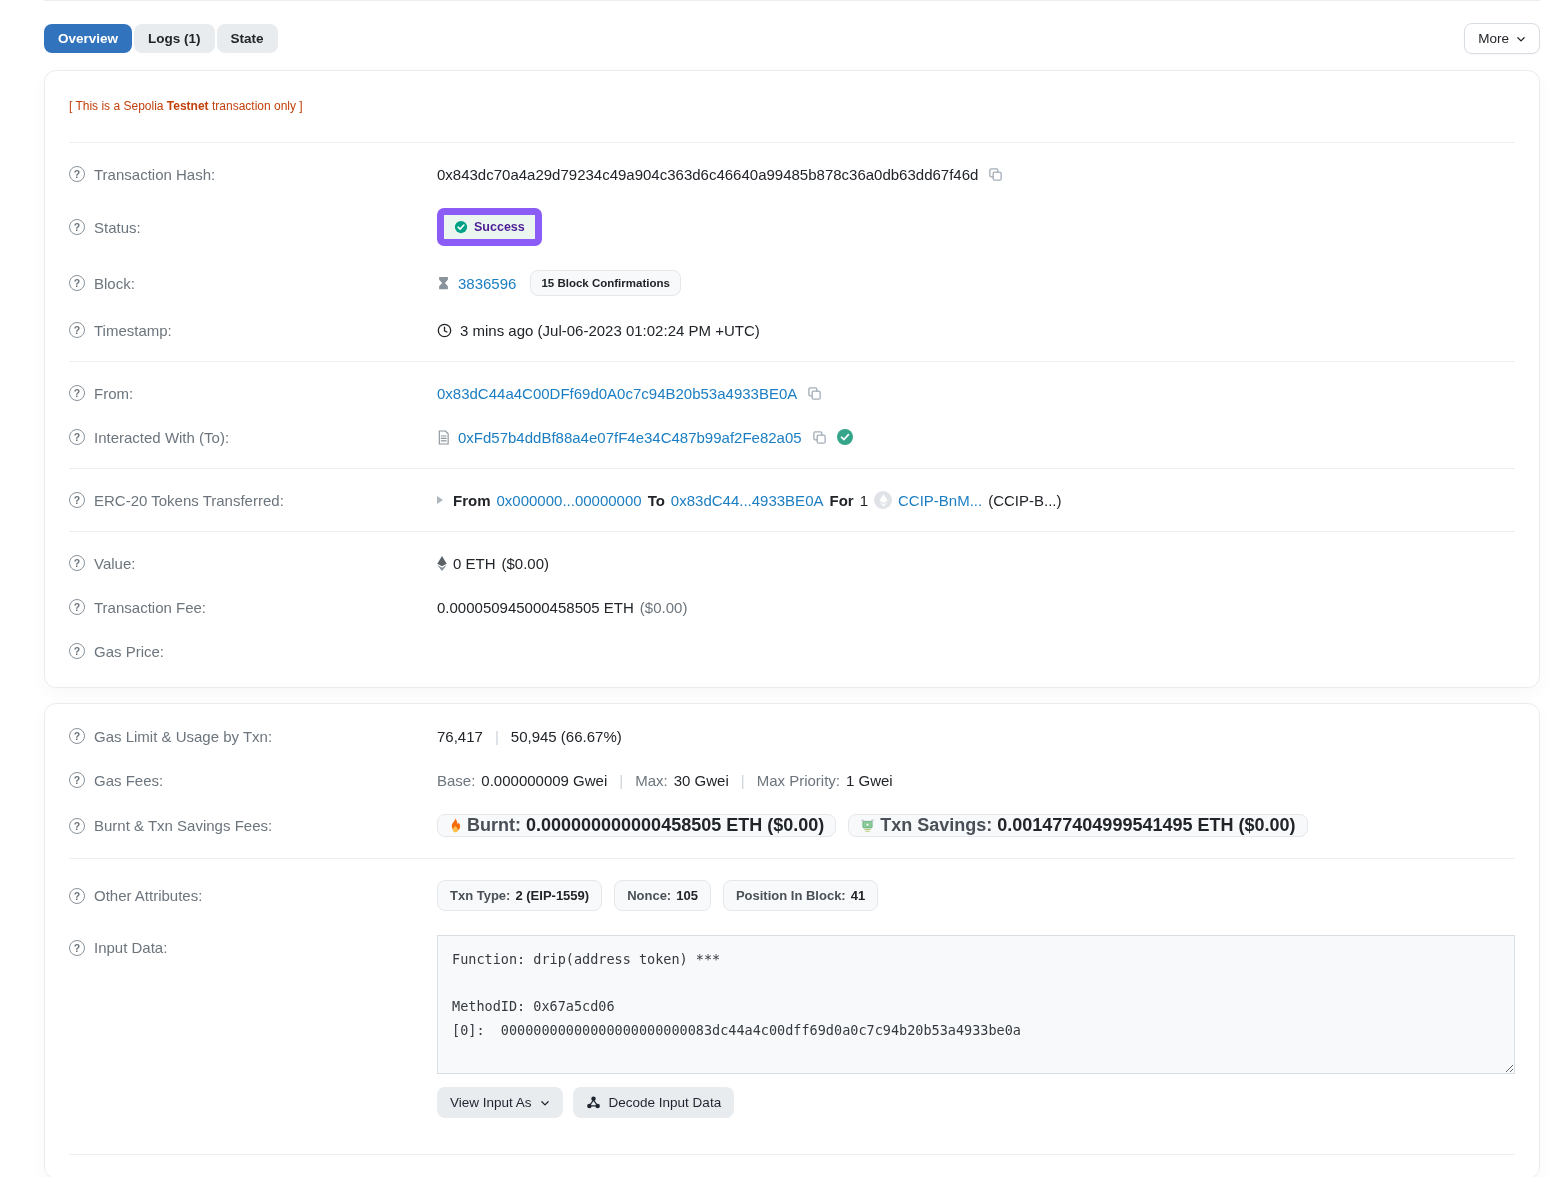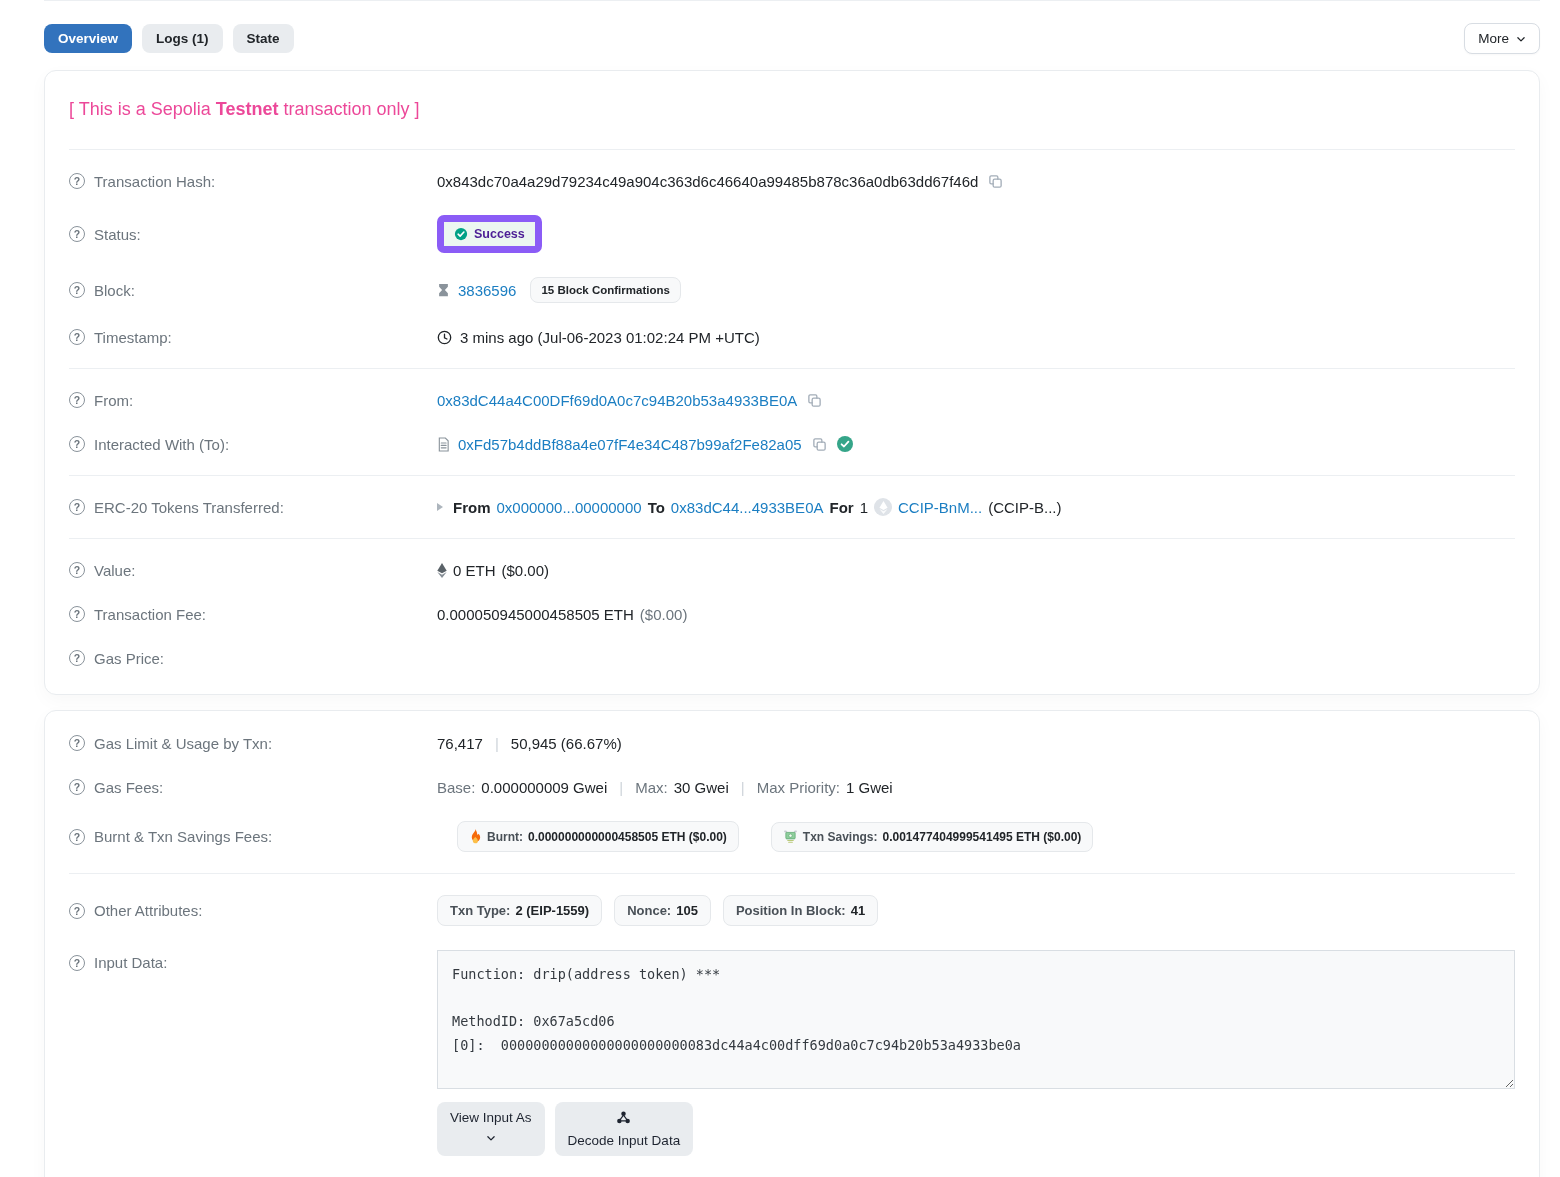--- a/index.html
+++ b/index.html
@@ -20,41 +20,41 @@
     width:27px; height:26px; border:none; border-radius:8px;
     background:#e9ecef; display:inline-flex; align-items:center; justify-content:center;
     cursor:pointer; margin-left:4px;
   }
   .nav-btn svg { display:block; }
   .nav-btn.disabled { background:#f1f3f5; }
   .page-header-rule { height:1px; background:#eceff2; }
 
   
   .tabs-row { display:flex; align-items:center; justify-content:space-between; margin:22px 0 16px; }
-  .tabs { display:flex; gap:10px; }
+  .tabs { display:flex; gap:2px; }
   .tab {
     border:none; border-radius:8px; padding:7px 14px; font-size:13.5px; font-weight:700;
     background:#e9ecef; color:#212529; cursor:pointer; font-family:inherit;
   }
   .tab.active { background:#3273bd; color:#ffffff; }
   .more-btn {
     background:#fff; border:1px solid #d8dde3; border-radius:8px; padding:7px 13px;
     font-size:13.5px; font-weight:400; color:#212529; display:inline-flex; align-items:center; gap:7px;
     cursor:pointer; font-family:inherit; box-shadow:0 1px 2px rgba(0,0,0,.03);
   }
 
   
   .card {
     border:1px solid #e9ecef; border-radius:12px; background:#fff;
     box-shadow:0 6px 18px rgba(16,24,40,.03);
     padding:10px 0 14px; margin-bottom:15px;
   }
   .divider { height:1px; background:#eceff2; margin:9px 24px; }
 
-  .warning { padding:18px 24px 20px; color:#ec4899; font-size:18px; }
+  .warning { padding:18px 24px 20px; color:#c2410c; font-size:12px; }
   .warning b { font-weight:700; }
 
   .row { display:flex; align-items:center; padding:12px 24px; min-height:44px; }
   .row.top { align-items:flex-start; }
   .row-label { width:368px; flex:none; color:#6c757d; display:flex; align-items:center; gap:9px; }
   .row-value { flex:1; display:flex; align-items:center; gap:8px; flex-wrap:wrap; }
   .row.top .row-label { padding-top:4px; }
 
   .qmark {
     width:16px; height:16px; flex:none; border:1px solid #8a939b; border-radius:50%;
@@ -76,21 +76,21 @@
   }
 
   
   .badge {
     display:inline-flex; align-items:center; gap:5px;
     background:#f8f9fa; border:1px solid #e5e8eb; border-radius:8px;
     padding:6px 10px; font-size:12px; font-weight:700; color:#212529;
   }
   .badge .blabel { color:#495057; font-weight:600; }
   .badge.attrs { font-size:13px; padding:7px 12px; }
-  .badge.fees { font-size:12px; padding:7px 11px;margin-left:20px; }
+  .badge.fees { font-size:18px; padding:0 11px; }
 
   .caret-right {
     width:0; height:0; border-top:4.5px solid transparent; border-bottom:4.5px solid transparent;
     border-left:6px solid #adb5bd; display:inline-block; margin-right:4px;
   }
 
   .token-circle {
     width:18px; height:18px; border-radius:50%; background:#dfe3e8;
     display:inline-flex; align-items:center; justify-content:center; flex:none;
   }
@@ -100,21 +100,21 @@
     width:100%; height:139px; resize:vertical;
     background:#f8f9fa; border:1px solid #d9dee3; border-radius:0;
     padding:12px 14px; color:#343a40;
     font-family:"DejaVu Sans Mono", monospace; font-size:13.5px; line-height:1.75;
     white-space:pre; overflow:auto; outline:none;
   }
   .input-actions { display:flex; gap:10px; margin-top:10px; }
   .btn-soft {
     background:#e9ecef; border:none; border-radius:8px; padding:8px 13px;
     font-size:13.5px; font-weight:400; color:#1e2430; display:inline-flex; align-items:center; gap:8px;
-    cursor:pointer; font-family:inherit;flex-direction:column;
+    cursor:pointer; font-family:inherit;
   }
 </style>
 </head>
 <body>
 
 <div class="page">
 
   <div class="page-header-rule"></div>
 
   <div class="tabs-row">

